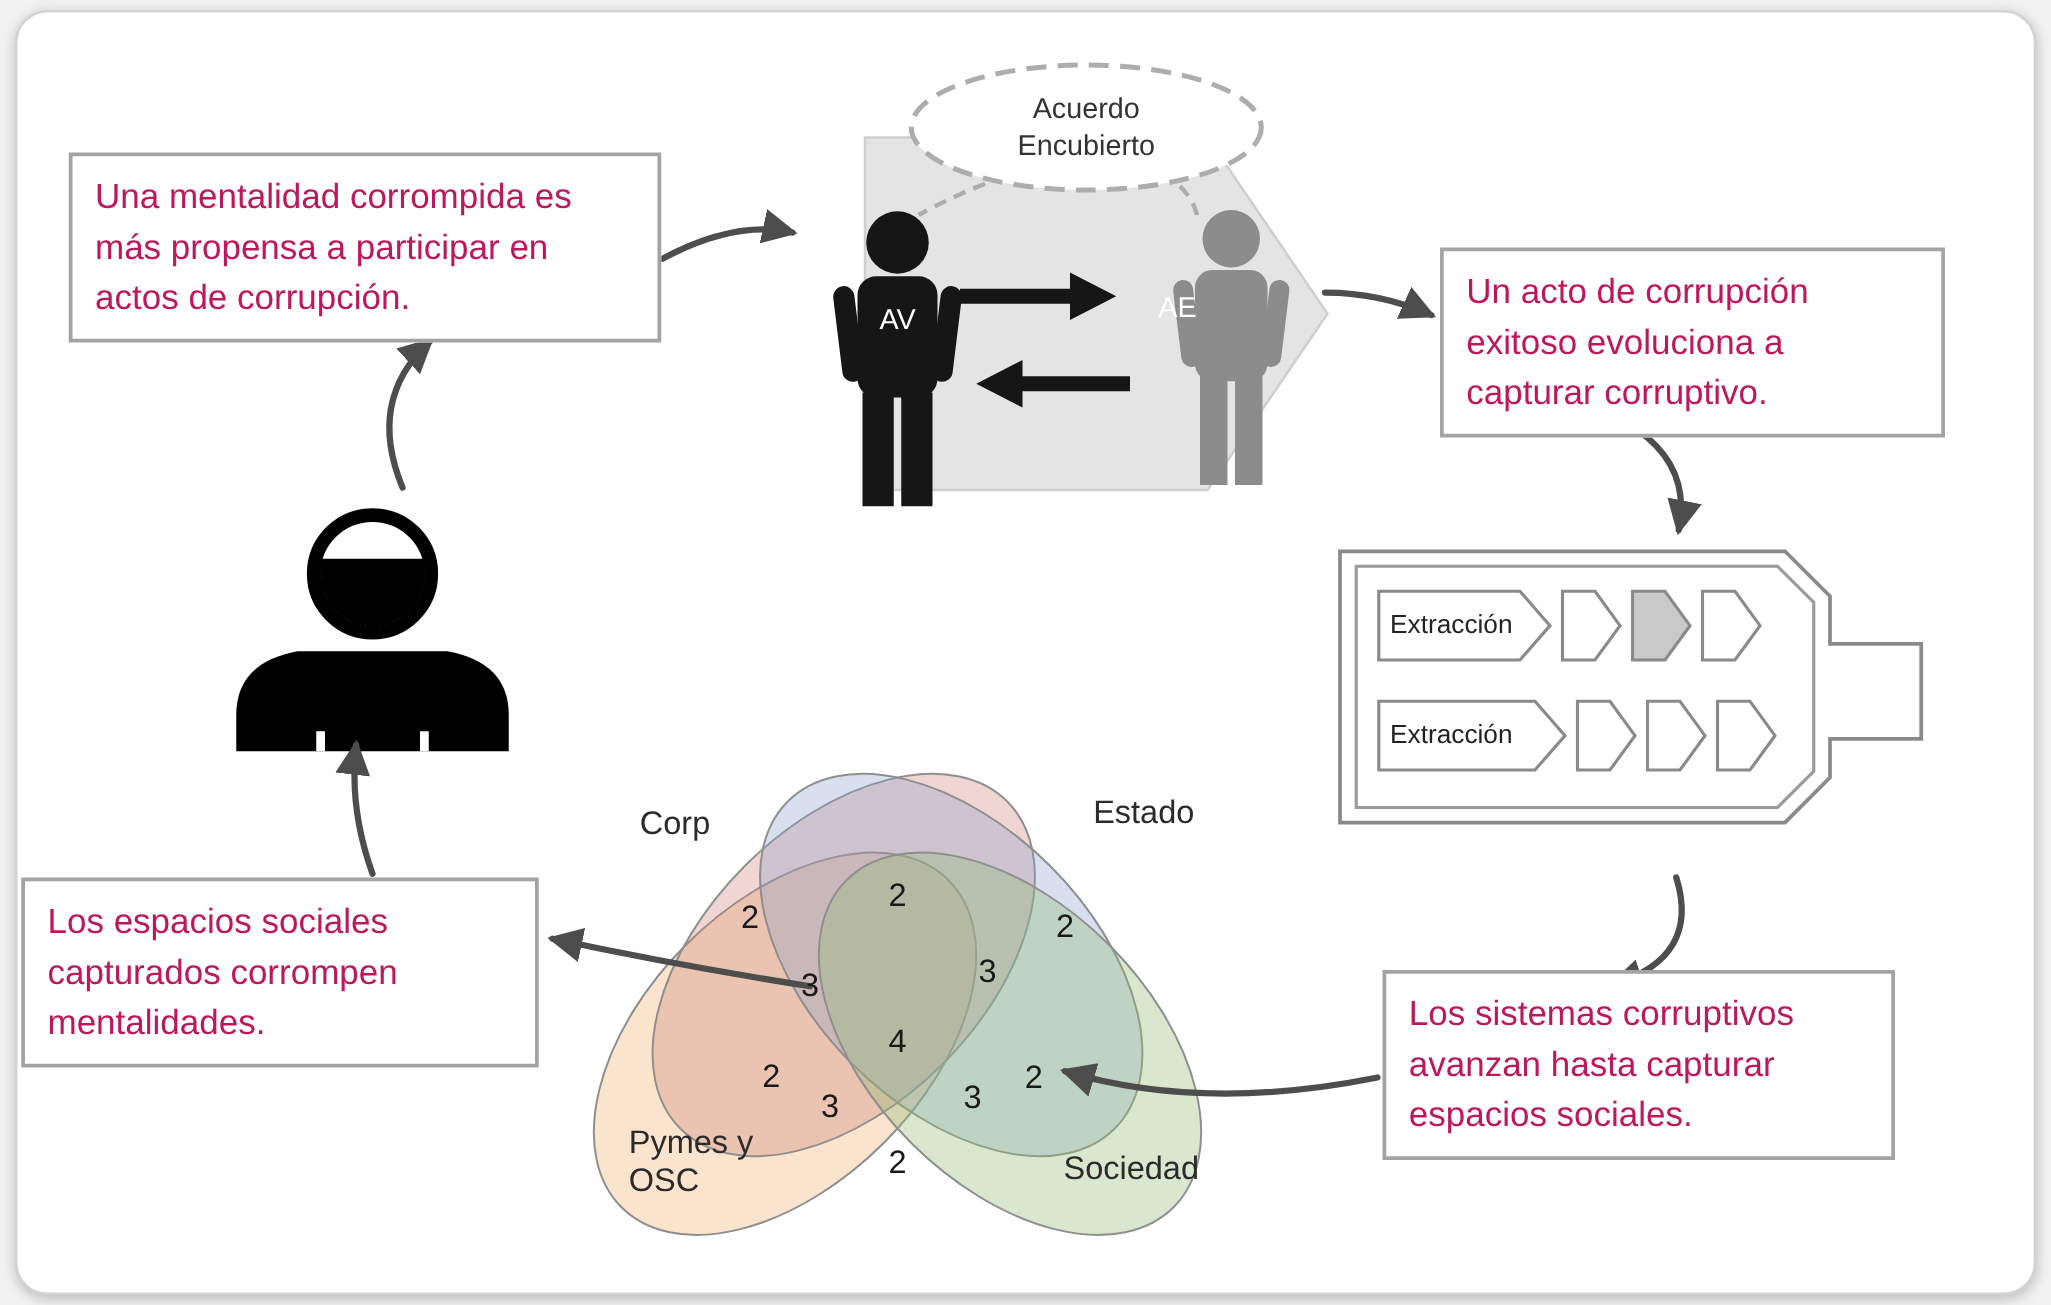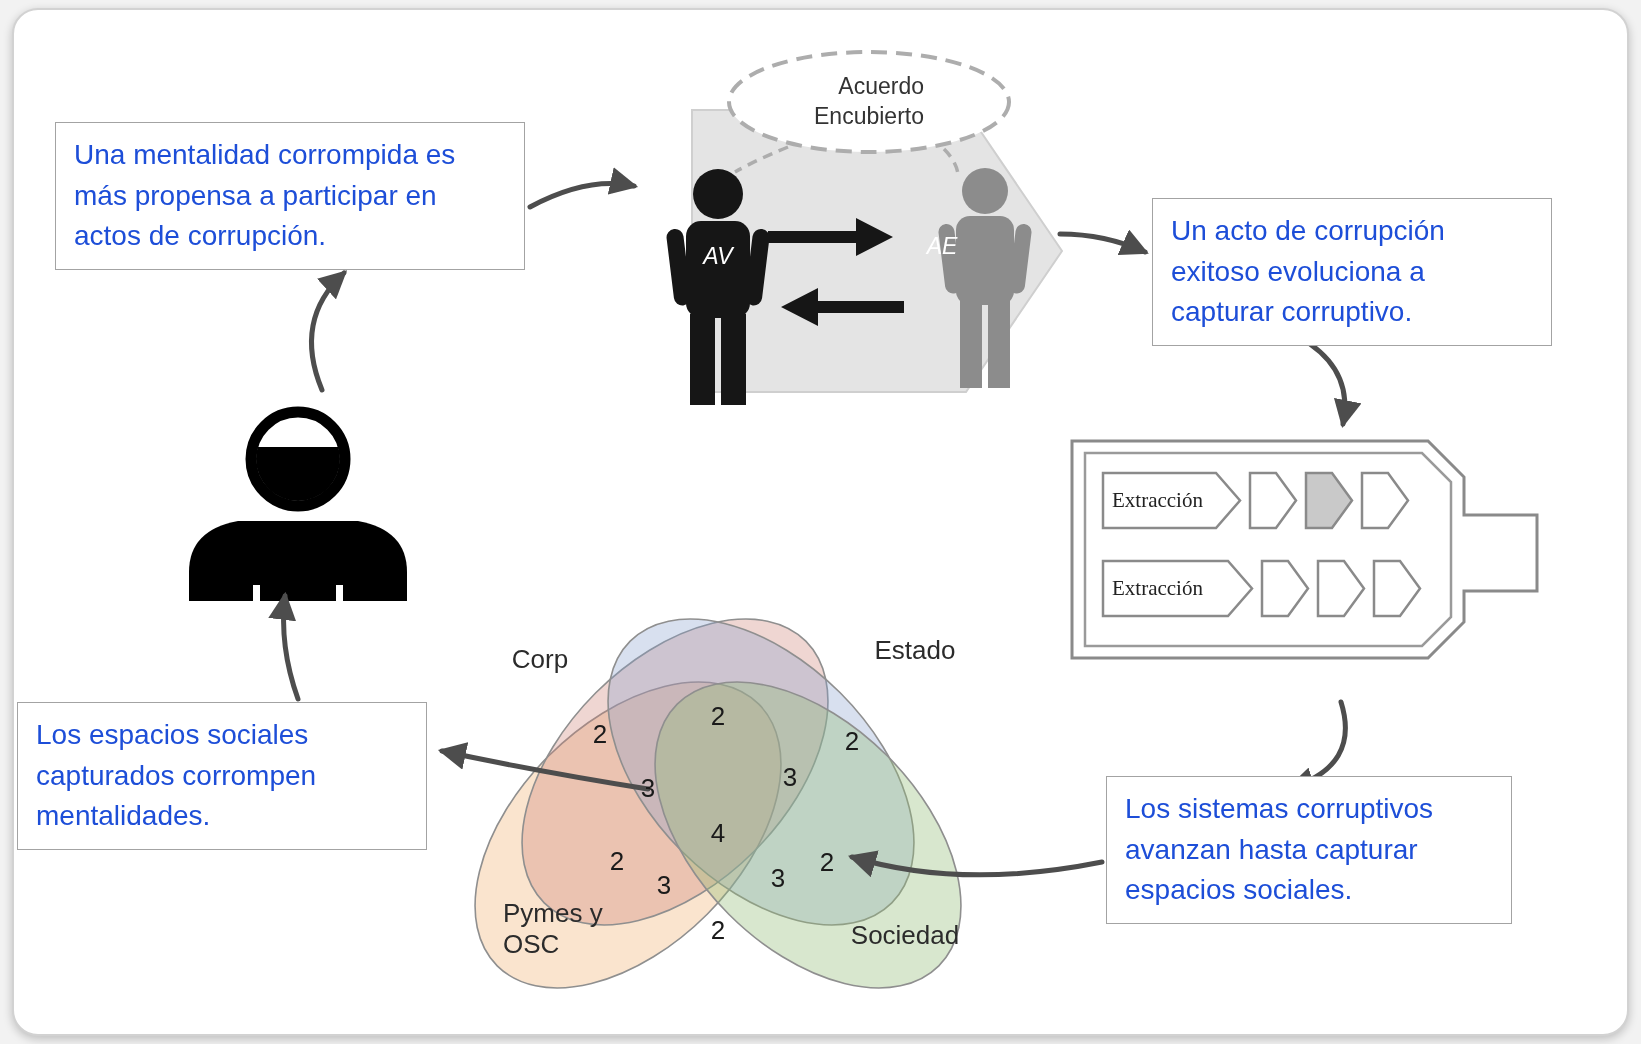--- a/index.html
+++ b/index.html
@@ -8,33 +8,33 @@
     background:#f2f2f2;
     font-family:"Liberation Sans", sans-serif;
   }
   .frame{
     position:absolute;left:12px;top:8px;width:1613px;height:1024px;
     background:#ffffff;border:2px solid #d2d2d2;border-radius:26px;
     box-shadow:0 3px 10px rgba(0,0,0,.22);
   }
   svg.canvas{position:absolute;left:0;top:0;z-index:2}
   .callout{
-    position:absolute;background:#fff;border:1px solid #a3a3a3;
-    padding:12px 18px;font-size:28px;line-height:1.45;color:#1d4ed8;z-index:5;
+    position:absolute;background:#fff;border:3px solid #a3a3a3;
+    padding:12px 18px;font-size:28px;line-height:1.45;color:#be185d;z-index:5;
   }
   .preline{white-space:pre-line}
   .bubble{
     position:absolute;transform:translate(-50%,-50%);font-size:23px;color:#333;
-    text-align:right;line-height:1.3;z-index:6;
+    text-align:center;line-height:1.3;z-index:6;
   }
   .actor-lbl{
-    position:absolute;transform:translate(-50%,-50%);font-size:23px;color:#fff;z-index:6;font-style:italic;
+    position:absolute;transform:translate(-50%,-50%);font-size:23px;color:#fff;z-index:6;
   }
   .bat-lbl{
-    position:absolute;transform:translateY(-50%);font-size:21px;color:#222;z-index:6;font-family:Liberation Serif, serif;
+    position:absolute;transform:translateY(-50%);font-size:21px;color:#222;z-index:6;
   }
   .vlabel{position:absolute;font-size:26px;color:#2b2b2b;z-index:6}
   .vlabel.ctr{transform:translate(-50%,-50%);text-align:right}
   .num{
     position:absolute;transform:translate(-50%,-50%);
     font-size:26px;color:#1a1a1a;z-index:6;
   }
 </style>
 </head>
 <body>

